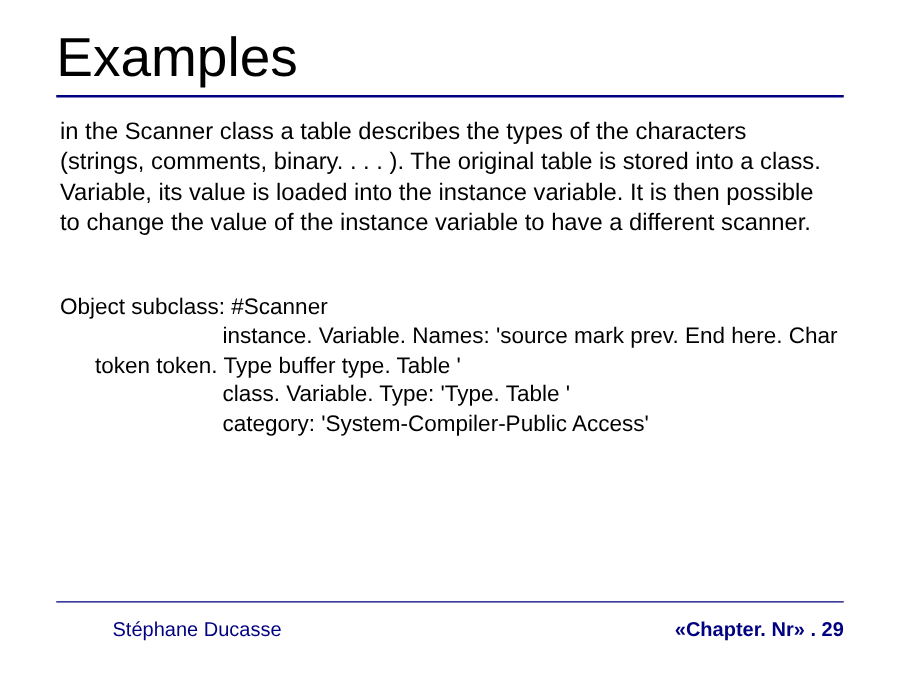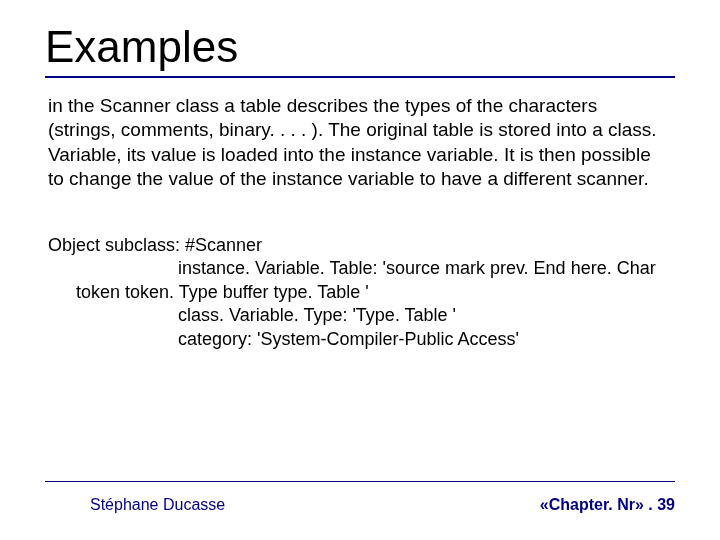--- a/index.html
+++ b/index.html
@@ -86,23 +86,23 @@
 
 <div class="slide">
 
   <div class="title">Examples</div>
   <hr class="title-rule">
 
   <div class="body-text">in the Scanner class a table describes the types of the characters (strings, comments, binary. . . . ). The original table is stored into a class. Variable, its value is loaded into the instance variable. It is then possible to change the value of the instance variable to have a different scanner.</div>
 
   <div class="code-block">
     <div class="code-line">Object subclass: #Scanner</div>
-    <div class="code-line indent1">instance. Variable. Table: 'source mark prev. End here. Char</div>
+    <div class="code-line indent1">instance. Variable. Names: 'source mark prev. End here. Char</div>
     <div class="code-line indent-token"><span>token token. Type buffer </span><span class="bold">type. Table </span><span>'</span></div>
     <div class="code-line indent1"><span>class. Variable. Type: '</span><span class="bold">Type. Table </span><span>'</span></div>
     <div class="code-line indent1">category: 'System-Compiler-Public Access'</div>
   </div>
 
   <hr class="footer-rule">
   <div class="footer-left">Stéphane Ducasse</div>
-  <div class="footer-right">«Chapter. Nr» . 39</div>
+  <div class="footer-right">«Chapter. Nr» . 29</div>
 
 </div>
 
 </body></html>

